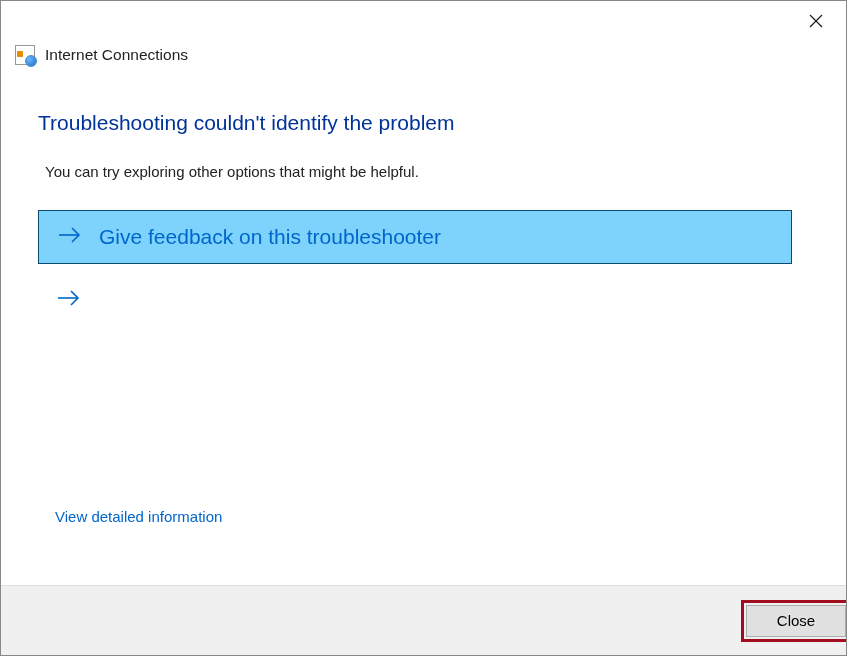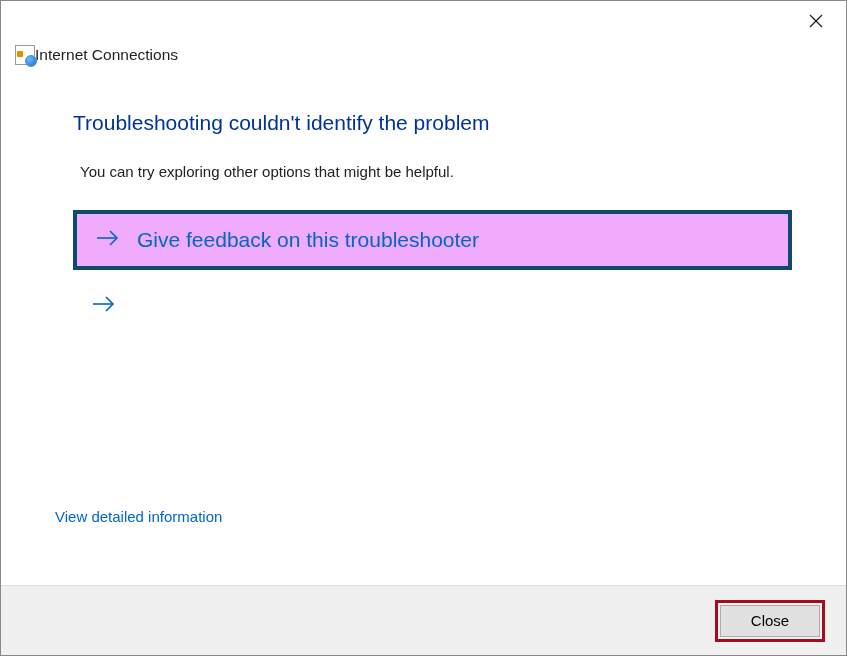--- a/index.html
+++ b/index.html
@@ -26,21 +26,21 @@
       align-items: center;
       justify-content: center;
       cursor: pointer;
       font-size: 16px;
     }
     .close-x svg { width: 14px; height: 14px; }
     .app-header {
       display: flex;
       align-items: center;
       padding: 4px 14px 10px 14px;
-      gap: 0;
+      gap: 10px;
     }
     .app-icon {
       width: 20px; height: 20px;
       position: relative;
     }
     .app-icon .rect {
       position: absolute; inset: 0;
       border: 1px solid #999;
       background: #fff;
     }
@@ -57,21 +57,21 @@
       width:6px; height:6px;
       background:#e68a00;
       left:2px; top:6px;
       border-radius:1px;
     }
     .app-title {
       font-size: 15.5px;
       color: #222;
     }
     .content {
-      padding: 36px 54px 0 72px;
+      padding: 36px 54px 0 37px;
     }
     .headline {
       font-size: 21px;
       color: #003399;
       font-weight: 400;
       margin-bottom: 28px;
     }
     .subtext {
       font-size: 15px;
       color: #222;
@@ -80,22 +80,22 @@
     }
     .option-row {
       display: flex;
       align-items: center;
       gap: 16px;
       padding: 14px 18px;
       margin-bottom: 10px;
       cursor: pointer;
     }
     .option-row.selected {
-      border: 4px solid #0c4a6e;
-      background: #f0abfc;
+      border: 1px solid #0c4a6e;
+      background: #7dd3fc;
     }
     .option-row .arrow svg {
       width: 26px; height: 20px;
       stroke: #0066cc;
       fill: none;
       stroke-width: 1.6;
     }
     .option-label {
       font-size: 21px;
       color: #0066cc;
@@ -112,21 +112,20 @@
     }
     .footer {
       position: absolute;
       bottom: 0; left: 0; right: 0;
       height: 70px;
       background: #f0f0f0;
       border-top: 1px solid #dcdcdc;
       display: flex;
       justify-content: flex-end;
       align-items: center;
-      padding-right: 26px;
     }
     .close-btn {
       width: 100px;
       height: 32px;
       background: #e1e1e1;
       border: 1px solid #adadad;
       font-size: 15px;
       font-family: inherit;
       cursor: pointer;
       outline: 3px solid #a10d1f;

